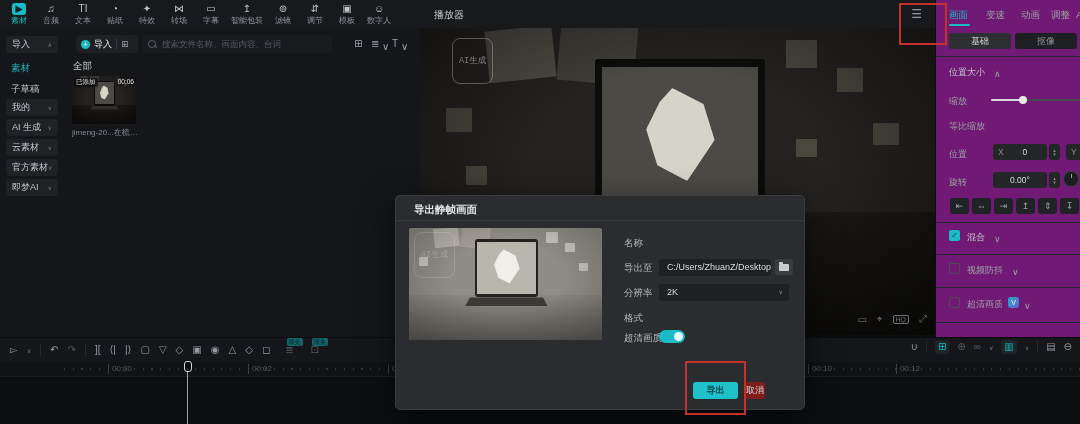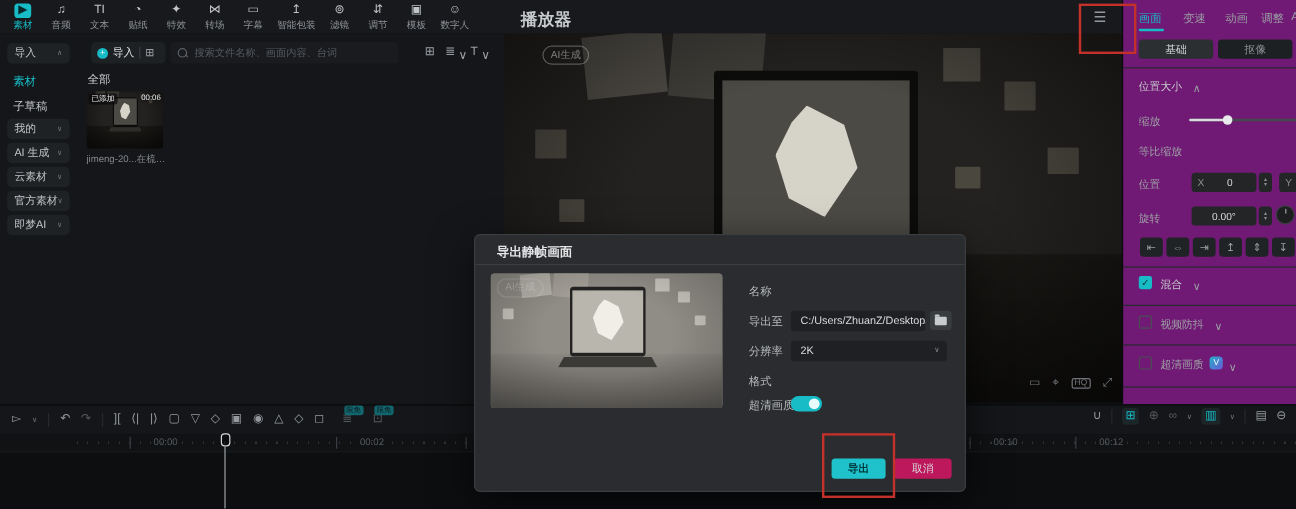--- a/index.html
+++ b/index.html
@@ -53,25 +53,25 @@
   .sc-screen{left:34%;top:10%;width:33%;height:52%;background:var(--frame);border-radius:3px;}
   .sc-display{left:4%;top:5%;right:4%;bottom:6%;background:var(--screen);}
   .sc-paper{left:28%;top:18%;width:44%;height:60%;background:var(--paper);transform:rotate(16deg);
             clip-path:polygon(20% 0,70% 8%,100% 45%,78% 100%,30% 92%,0 55%,8% 20%);}
   .sc-base{left:29%;top:62%;width:43%;height:8%;background:var(--base);clip-path:polygon(6% 0,94% 0,100% 100%,0 100%);}
   .sc-vig{left:0;top:0;right:0;bottom:0;background:radial-gradient(ellipse at 50% 45%,transparent 40%,rgba(0,0,0,var(--vig)) 100%);}
   .theme-dark{--wall:#242220;--desk:#1d1b18;--frame:#0c0c0b;--screen:#4c4a45;--paper:#d6d3c9;--base:#2f2d29;--note:#4a473f;--sheet:#4e4b45;--sheet2:#3f3d38;--vig:.55;background:#1a1917;}
   .theme-light{--wall:#908d86;--desk:#9d9992;--frame:#232322;--screen:#b9b6ae;--paper:#f0eee7;--base:#3b3a37;--note:#c8c5bd;--sheet:#b4b1a9;--sheet2:#a39f97;--vig:.25;background:#8b8882;}
   
   .player-header{left:420px;top:0;width:515px;height:28px;background:#17191c;}
-  .player-title{position:absolute;left:14px;top:8px;font-size:14px;color:#c6c9cb;font-weight:bold;}
+  .player-title{position:absolute;left:14px;top:8px;font-size:10px;color:#c6c9cb;}
   .hamburger{position:absolute;right:13px;top:7px;font-size:12px;color:#94989c;cursor:pointer;}
   .player-canvas{left:420px;top:28px;width:515px;height:307px;}
   .watermark{position:absolute;left:32px;top:10px;border:1px solid rgba(255,255,255,.28);color:rgba(255,255,255,.42);
-             font-size:8.5px;padding:1px 6px;border-radius:8px;z-index:6;}
+             font-size:8.5px;padding:16px 6px;border-radius:8px;z-index:6;font-family:Liberation Mono, monospace;}
   .pc-controls{position:absolute;right:8px;bottom:10px;display:flex;gap:10px;align-items:center;color:#70747a;font-size:10px;z-index:6;}
   .pc-hq{font-size:7px;border:1px solid #70747a;border-radius:2px;padding:0 2px;}
   
   .inspector{left:935px;top:0;width:145px;height:337px;background:#701a75;overflow:hidden;border-left:1px solid #0a0b0d;box-sizing:border-box;}
   .insp-tab{position:absolute;top:9px;font-size:9.5px;color:#9b9fa3;cursor:pointer;white-space:nowrap;}
   .insp-tab.active{color:#17bcc7;}
   .tab-underline{position:absolute;left:13px;top:24px;width:21px;height:2px;background:#17bcc7;border-radius:1px;}
   .subtab{position:absolute;top:33px;width:62px;height:16px;border-radius:3px;font-size:9px;display:flex;align-items:center;justify-content:center;cursor:pointer;}
   .subtab.active{background:#2c2f32;color:#d7dadc;}
   .subtab.idle{background:#1d2023;color:#8b8f93;}
@@ -95,21 +95,21 @@
   .tl-toolbar{left:0;top:337px;width:1080px;height:25px;background:#141619;border-top:1px solid #0a0b0d;box-sizing:border-box;display:flex;align-items:center;padding-left:10px;gap:9px;}
   .tl-ico{font-size:10px;color:#969a9e;cursor:pointer;position:relative;line-height:1;flex:none;}
   .tl-ico.dim{opacity:.5;}
   .tl-ico .free-badge{position:absolute;top:-7px;right:-9px;background:#12b5c0;color:#06262a;font-size:6px;line-height:8px;padding:0 2px;border-radius:2px;}
   .tl-div{width:1px;height:12px;background:#26292c;flex:none;}
   .tl-right{position:absolute;right:8px;top:340px;display:flex;align-items:center;gap:8px;}
   .tl-right .tl-ico.teal{color:#17bcc7;background:#1c2528;border-radius:3px;padding:2px 3px;}
   .ruler{left:0;top:362px;width:1080px;height:14px;background:#101214;}
   .ruler-dots{position:absolute;left:64px;top:6px;width:1016px;height:2px;
               background-image:repeating-linear-gradient(90deg,#303438 0 1px,transparent 1px 8.75px);}
-  .ruler-label{position:absolute;top:2px;font-size:8px;color:#55595d;border-left:1px solid #3a3e42;padding-left:19px;line-height:10px;}
+  .ruler-label{position:absolute;top:2px;font-size:8px;color:#55595d;border-left:1px solid #3a3e42;padding-left:3px;line-height:10px;}
   .tracks{left:0;top:376px;width:1080px;height:48px;background:#0c0e10;border-top:1px solid #1a1d20;box-sizing:border-box;}
   .playhead-top{position:absolute;left:184px;top:361px;width:8px;height:11px;border:1px solid #d2d5d7;border-radius:3px;box-sizing:border-box;z-index:20;background:rgba(0,0,0,.3);cursor:grab;}
   .playhead-line{position:absolute;left:187px;top:372px;width:1px;height:52px;background:#9da1a4;z-index:20;}
   
   .dialog{left:395px;top:195px;width:410px;height:215px;background:#2a2c2f;border:1px solid #3a3d40;border-radius:5px;
           box-shadow:0 10px 34px rgba(0,0,0,.6);z-index:50;box-sizing:border-box;}
   .dlg-title{position:absolute;left:18px;top:7px;font-size:10.5px;font-weight:bold;color:#e2e4e6;}
   .dlg-div{position:absolute;left:0;top:24px;width:100%;height:1px;background:#3a3c3f;}
   .dlg-preview{position:absolute;left:13px;top:32px;width:193px;height:112px;border-radius:3px;overflow:hidden;}
   .dlg-label{position:absolute;left:228px;font-size:9.5px;color:#b8bbbd;white-space:nowrap;}
@@ -118,21 +118,21 @@
   .dlg-field.sel{cursor:pointer;}
   .dlg-field .sel-caret{position:absolute;right:6px;top:0;font-size:6px;color:#8a8d90;}
   .dlg-input{border:none;outline:none;background:#1e2023;color:#d8dadc;font-size:9px;font-family:inherit;border-radius:3px;padding:0 8px;box-sizing:border-box;height:17px;}
   .folder-btn{position:absolute;left:379px;width:18px;height:16px;background:#3a3d40;border-radius:3px;cursor:pointer;}
   .folder-ico{position:absolute;left:4px;top:5px;width:10px;height:7px;background:#c9ccce;border-radius:1px;}
   .folder-ico::before{content:"";position:absolute;left:0;top:-2px;width:4px;height:2px;background:#c9ccce;border-radius:1px 1px 0 0;}
   .toggle{position:absolute;left:263px;width:26px;height:13px;background:#17bcc7;border-radius:7px;cursor:pointer;}
   .toggle .knob{position:absolute;right:2px;top:2px;width:9px;height:9px;border-radius:50%;background:#e8fbfc;}
   .btn{position:absolute;height:17px;border-radius:3px;font-size:9px;line-height:17px;text-align:center;cursor:pointer;}
   .btn-export{left:297px;top:186px;width:45px;background:#1fc1cb;color:#013a3e;font-weight:bold;}
-  .btn-cancel{left:349px;top:186px;width:48px;background:#be185d;color:#d8dadc;}
+  .btn-cancel{left:349px;top:186px;width:20px;background:#7f1d1d;color:#d8dadc;}
   
   .red-box{position:absolute;border:2px solid #c2312a;z-index:60;pointer-events:none;}
 </style>
 </head>
 <body>
 
 <div id="app">
 
   <div class="abs top-toolbar">
     <div class="tt-item active">
@@ -389,21 +389,21 @@
     <span class="tl-ico teal">▥</span>
     <span class="caret">∨</span>
     <span class="tl-div"></span>
     <span class="tl-ico">▤</span>
     <span class="tl-ico">⊖</span>
   </div>
 
   <div class="abs ruler">
     <div class="ruler-dots"></div>
     <span class="ruler-label" style="left:108px;">00:00</span>
-    <span class="ruler-label" style="left:248px;margin-left:32px;">00:02</span>
+    <span class="ruler-label" style="left:248px;">00:02</span>
     <span class="ruler-label" style="left:388px;">00:04</span>
     <span class="ruler-label" style="left:528px;">00:06</span>
     <span class="ruler-label" style="left:668px;">00:08</span>
     <span class="ruler-label" style="left:808px;">00:10</span>
     <span class="ruler-label" style="left:896px;">00:12</span>
   </div>
   <div class="abs tracks"></div>
   <div class="playhead-top"></div>
   <div class="playhead-line"></div>
 

